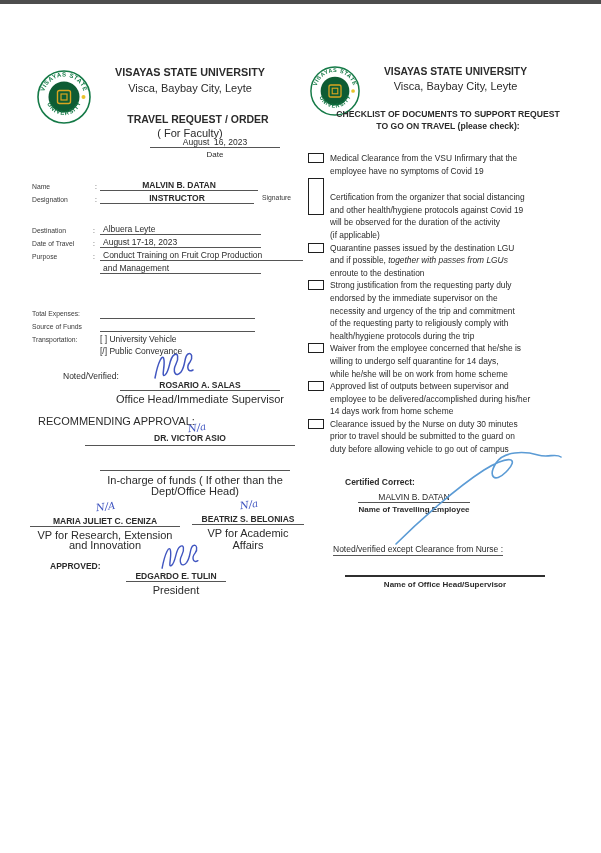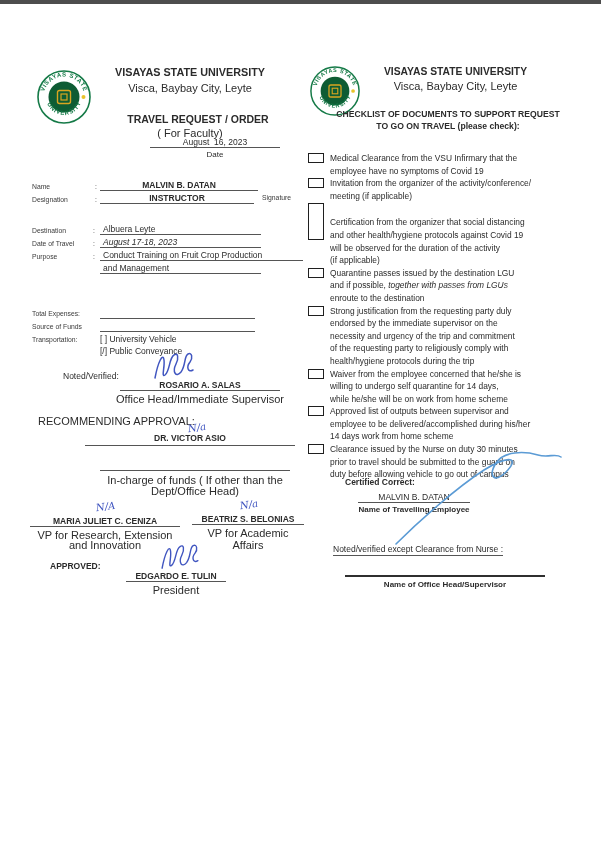--- a/index.html
+++ b/index.html
@@ -59,21 +59,21 @@
   <div class="abs lab" style="left:32px;top:196px;">Designation</div>
   <div class="abs lab" style="left:95px;top:196px;">:</div>
   <div class="abs c u val b" style="left:100px;top:193px;width:154px;">INSTRUCTOR</div>
   <div class="abs lab" style="left:262px;top:194px;">Signature</div>
 
   <div class="abs lab" style="left:32px;top:227px;">Destination</div>
   <div class="abs lab" style="left:93px;top:227px;">:</div>
   <div class="abs u val" style="left:100px;top:224px;width:158px;padding-left:3px;">Albuera Leyte</div>
   <div class="abs lab" style="left:32px;top:240px;">Date of Travel</div>
   <div class="abs lab" style="left:93px;top:240px;">:</div>
-  <div class="abs u val" style="left:100px;top:237px;width:158px;padding-left:3px;font-style:italic;">August 17-18, 2023</div>
+  <div class="abs u val" style="left:100px;top:237px;width:158px;padding-left:3px;">August 17-18, 2023</div>
   <div class="abs lab" style="left:32px;top:253px;">Purpose</div>
   <div class="abs lab" style="left:93px;top:253px;">:</div>
   <div class="abs u val" style="left:100px;top:250px;width:200px;padding-left:3px;">Conduct Training on Fruit Crop Production</div>
   <div class="abs u val" style="left:100px;top:263px;width:158px;padding-left:3px;">and Management</div>
 
   <div class="abs lab" style="left:32px;top:310px;">Total Expenses:</div>
   <div class="abs u" style="left:100px;top:308px;width:155px;height:10px;"></div>
   <div class="abs lab" style="left:32px;top:323px;">Source of Funds</div>
   <div class="abs u" style="left:100px;top:321px;width:155px;height:10px;"></div>
   <div class="abs lab" style="left:32px;top:336px;">Transportation:</div>
@@ -133,25 +133,20 @@
   <div class="abs c sm" style="left:368px;top:80px;width:175px;">Visca, Baybay City, Leyte</div>
   <div class="abs b c" style="left:312px;top:109px;width:272px;font-size:8.6px;">CHECKLIST OF DOCUMENTS TO SUPPORT REQUEST</div>
   <div class="abs b c" style="left:312px;top:121px;width:272px;font-size:8.6px;">TO GO ON TRAVEL (please check):</div>
 
   <div class="cklist">
       <div class="ck-item">
         <span class="ckbox"></span>
         <div>Medical Clearance from the VSU Infirmary that the</div>
         <div>employee have no symptoms of Covid 19</div>
       </div>
-      <div class="ck-item">
-        <span class="ckbox"></span>
-        <div>Invitation from the organizer of the activity/conference/</div>
-        <div>meeting (if applicable)</div>
-      </div>
       <div class="ck-item tall">
         <span class="ckbox"></span>
         <div>Certification from the organizer that social distancing</div>
         <div>and other health/hygiene protocols against Covid 19</div>
         <div>will be observed for the duration of the activity</div>
         <div> (if applicable)</div>
       </div>
       <div class="ck-item">
         <span class="ckbox"></span>
         <div>Quarantine passes issued by the destination LGU</div>

